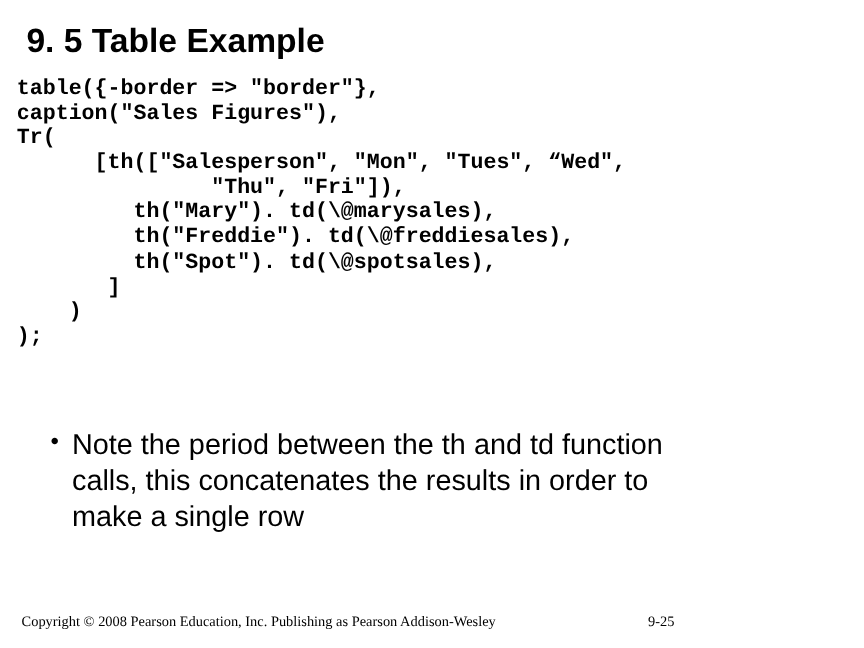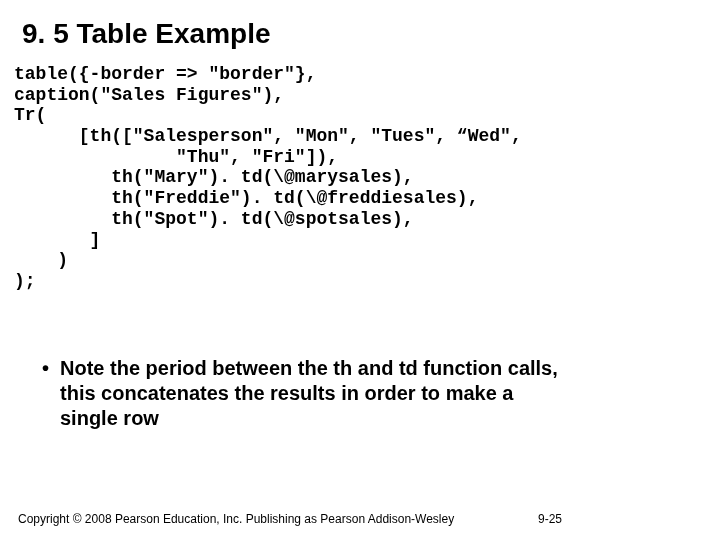--- a/index.html
+++ b/index.html
@@ -2,23 +2,23 @@
 <html><head>
 <meta charset="utf-8">
 <style>
   * { margin: 0; padding: 0; box-sizing: border-box; }
   html, body { width: 720px; height: 540px; background: #fff; font-family: Arial, Helvetica, sans-serif; color: #000; }
   .slide { position: relative; width: 580px; height: 540px; padding: 12px 18px 0 18px; }
   .title { font-size: 28px; font-weight: bold; margin: 6px 0 14px 4px; }
   .code { font-family: "Courier New", Courier, monospace; font-size: 18px; font-weight: bold; white-space: pre; line-height: 1.15; margin-left: -4px; }
   .note { margin-top: 64px; }
   .note ul { list-style: none; padding-left: 24px; }
-  .note li { position: relative; font-size: 20px; font-weight: bold; line-height: 1.25; padding-left: 18px; }
+  .note li { position: relative; font-size: 24px; font-weight: normal; line-height: 1.25; padding-left: 18px; }
   .note li::before { content: "•"; position: absolute; left: 0; top: 0; font-size: 20px; }
-  .footer { position: absolute; bottom: 14px; left: 18px; right: 18px; display: flex; justify-content: space-between; font-family: Liberation Sans, sans-serif; font-size: 12px; text-align: right; }
+  .footer { position: absolute; bottom: 14px; left: 18px; right: 18px; display: flex; justify-content: space-between; font-family: Liberation Serif, serif; font-size: 12px; text-align: right; }
 </style>
 </head>
 <body>
 
 <div class="slide">
   <div class="title">9. 5 Table Example</div>
 
   <div class="code">table({-border =&gt; "border"},
 caption("Sales Figures"),
 Tr(

